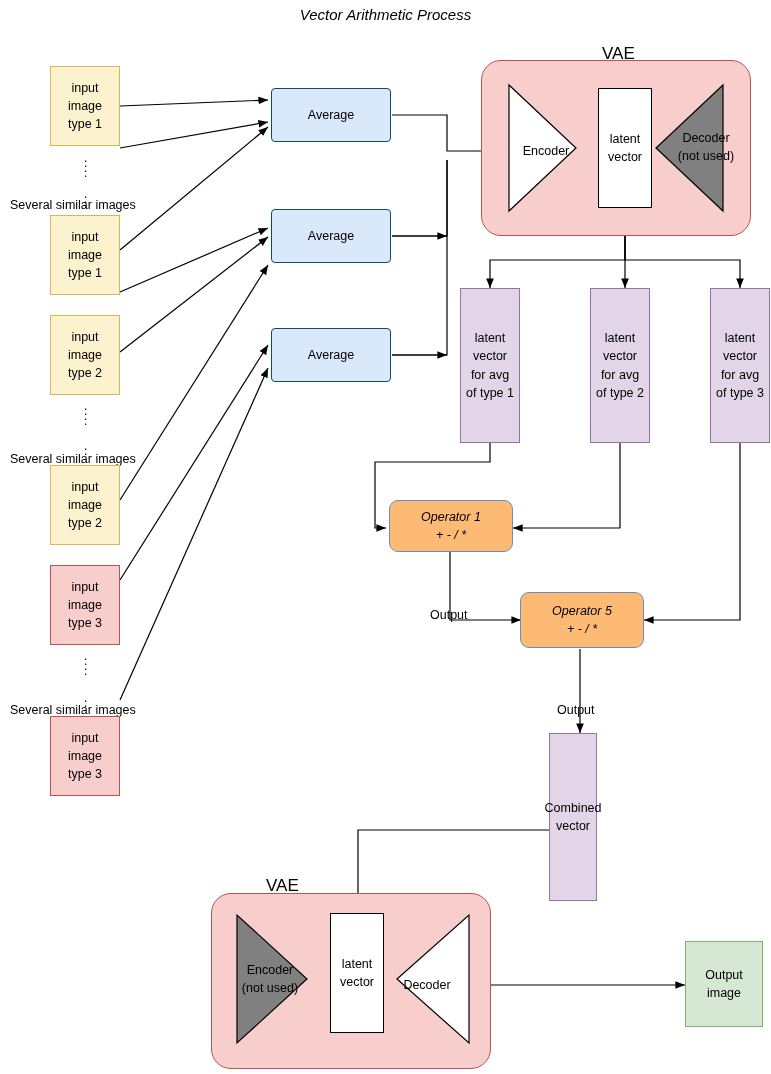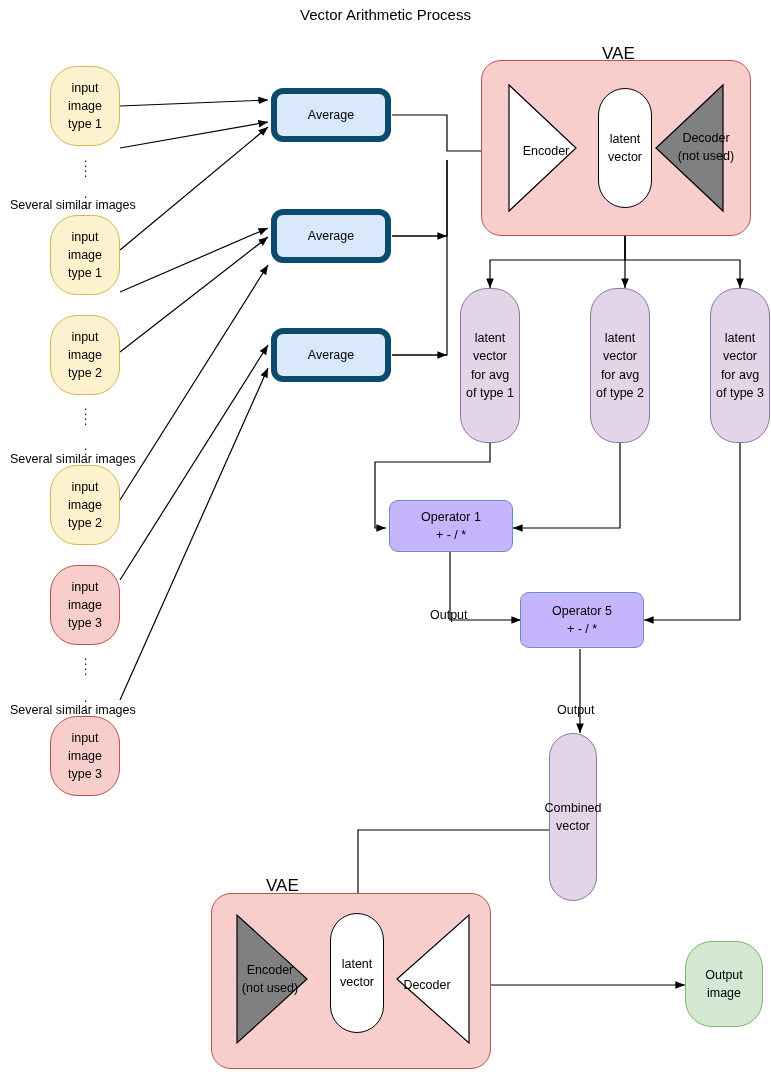--- a/index.html
+++ b/index.html
@@ -29,66 +29,67 @@
     position: absolute;
     box-sizing: border-box;
     display: flex;
     align-items: center;
     justify-content: center;
     text-align: center;
     font-size: 12.5px;
     color: #000000;
     line-height: 1.45;
     white-space: pre-line;
-    border-radius: 27px;
   }
   .title {
     position: absolute;
     font-size: 15px;
     color: #000000;
     text-align: center;
     white-space: nowrap;
+    font-style: italic;
   }
   .label {
     position: absolute;
     font-size: 12.5px;
     color: #000000;
     white-space: nowrap;
     margin-top: 20px;
   }
   .img-yellow {
     background: #fdf2ce;
     border: 1px solid #d6b656;
   }
   .img-red {
     background: #f8cecc;
     border: 1px solid #b85450;
   }
   .avg {
     background: #dae8fc;
-    border: 6px solid #0c4a6e;
-    border-radius: 12px;
+    border: 1px solid #0c4a6e;
+    border-radius: 4px;
   }
   .latent {
     background: #e1d5e7;
     border: 1px solid #9673a6;
   }
   .white-box {
     background: #ffffff;
     border: 1px solid #000000;
   }
   .vae {
     background: #f8cecc;
     border: 1px solid #b85450;
     border-radius: 20px;
   }
   .op {
-    background: #c4b5fd;
+    background: #fdba74;
     border: 1px solid #6c8ebf;
     border-radius: 9px;
+    font-style: italic;
   }
   .out-green {
     background: #d5e8d4;
     border: 1px solid #82b366;
   }
   .dots {
     position: absolute;
     width: 3px;
     color: #000;
     font-size: 12px;

